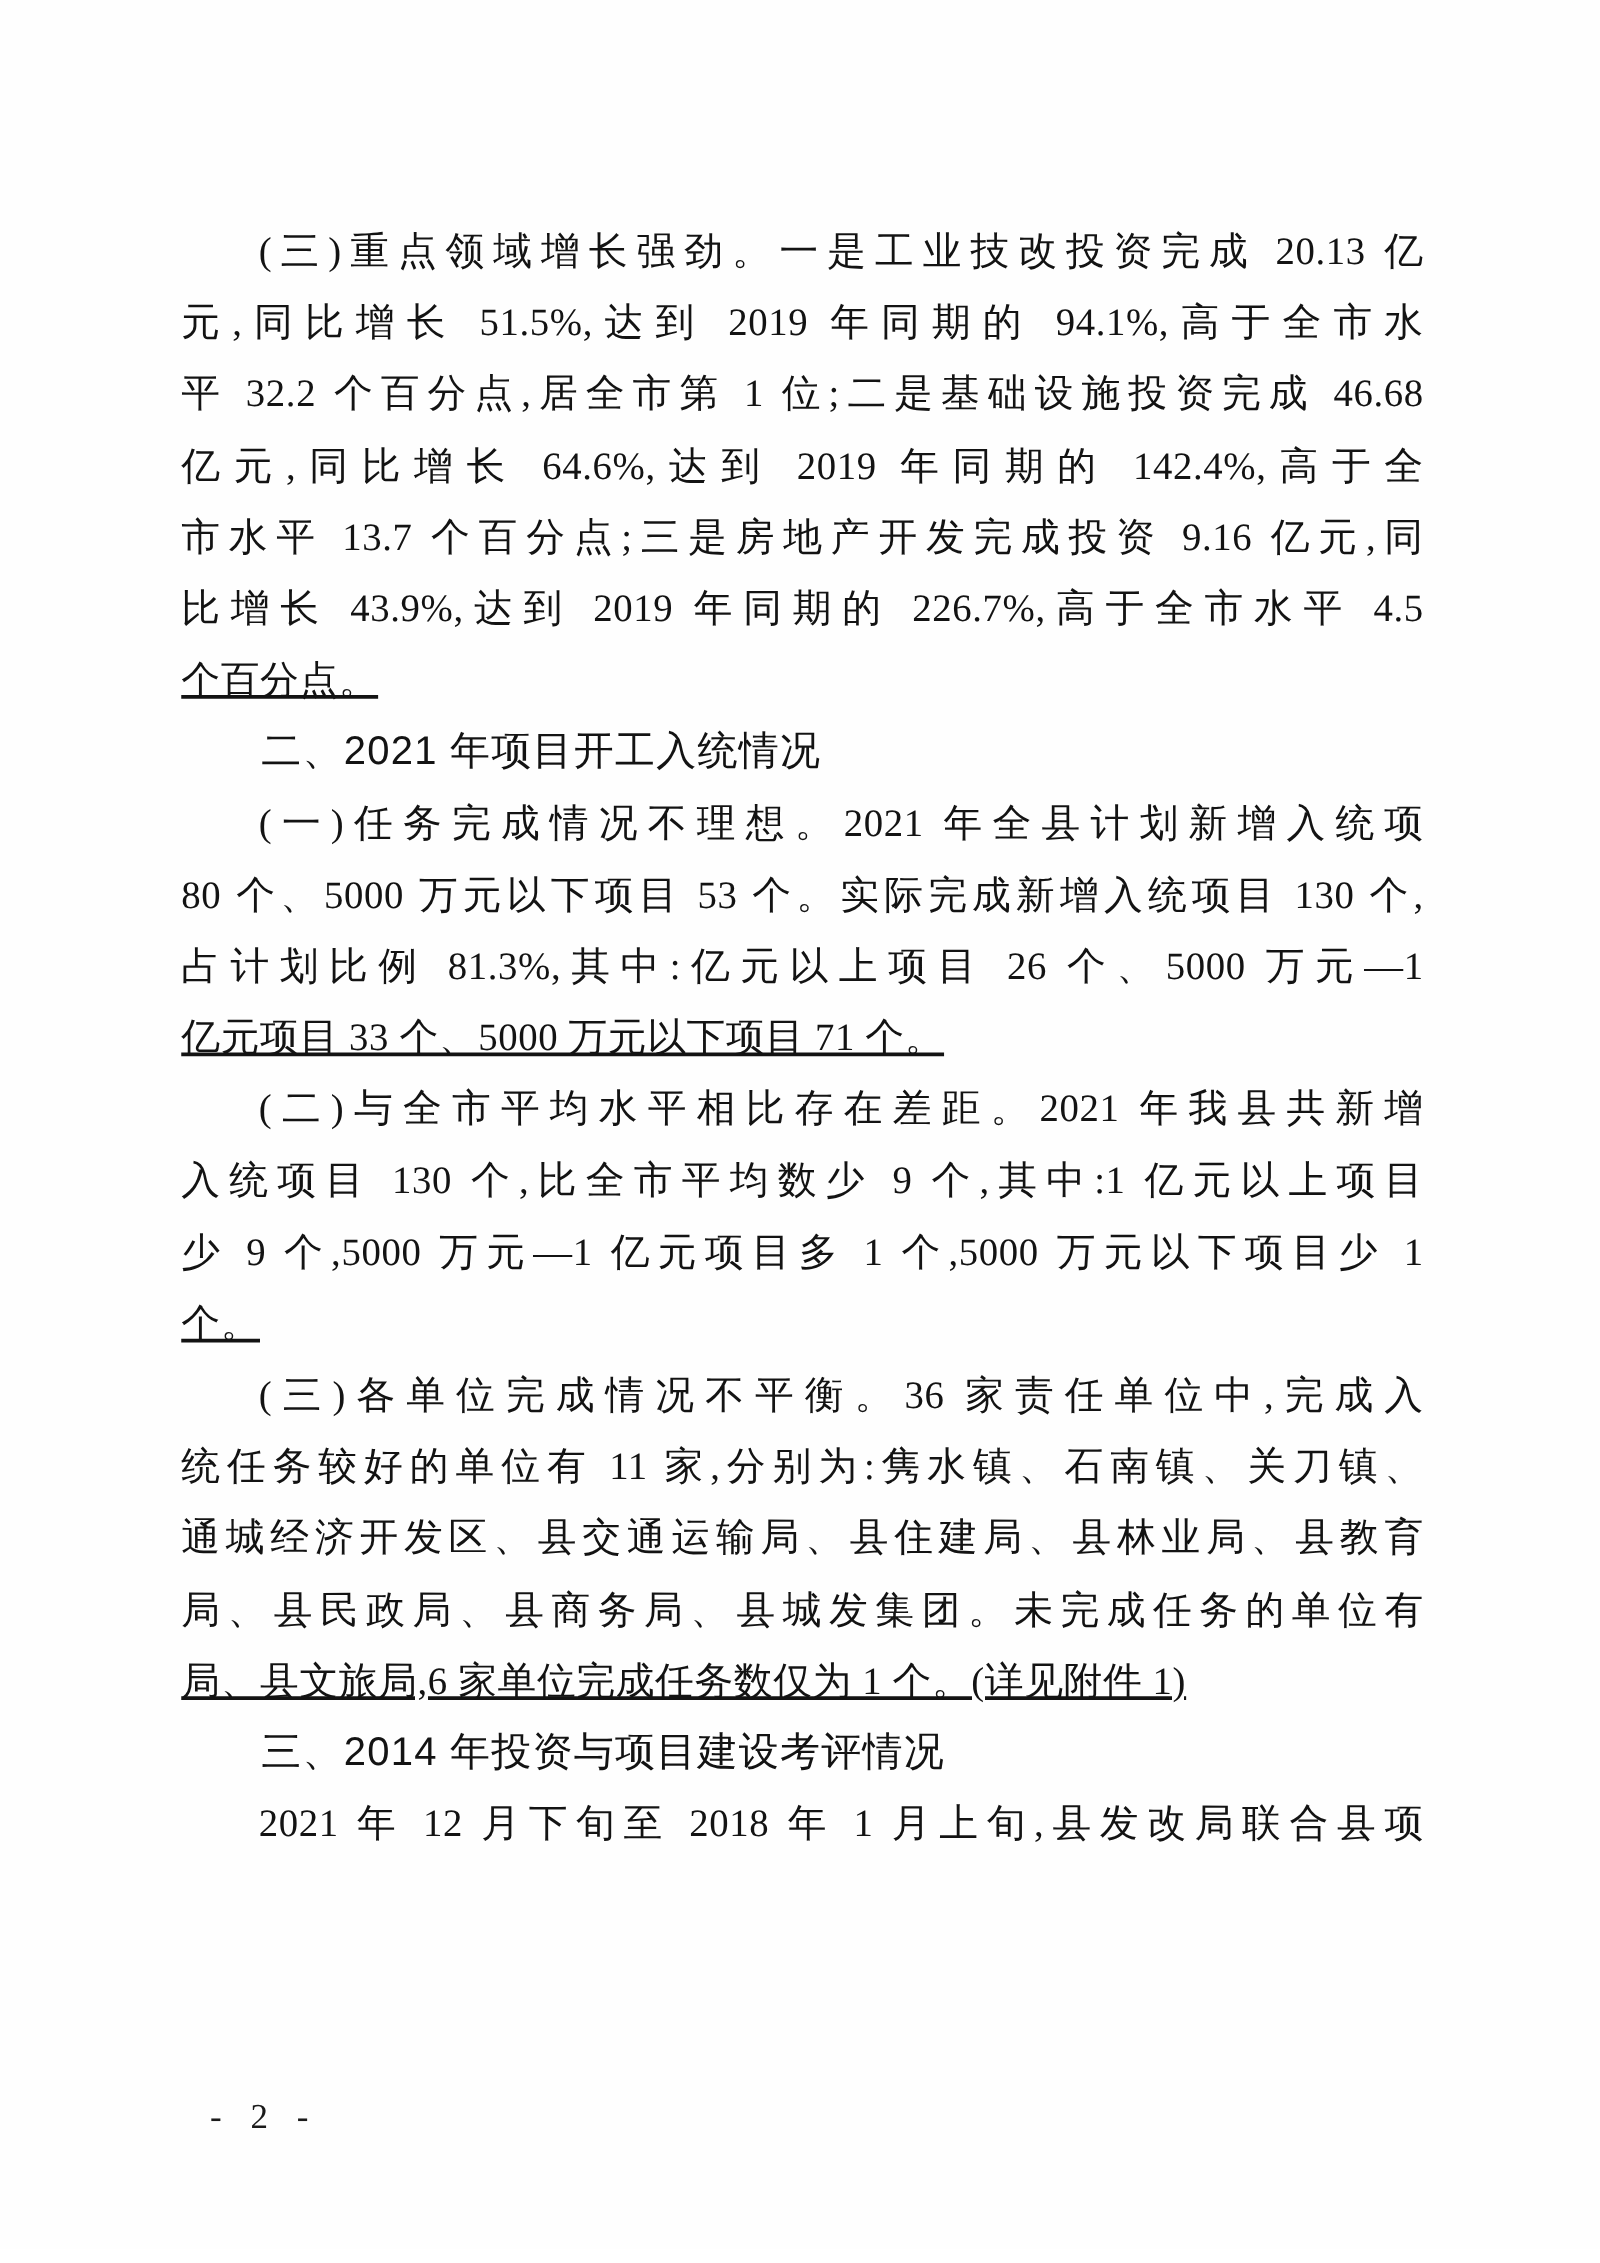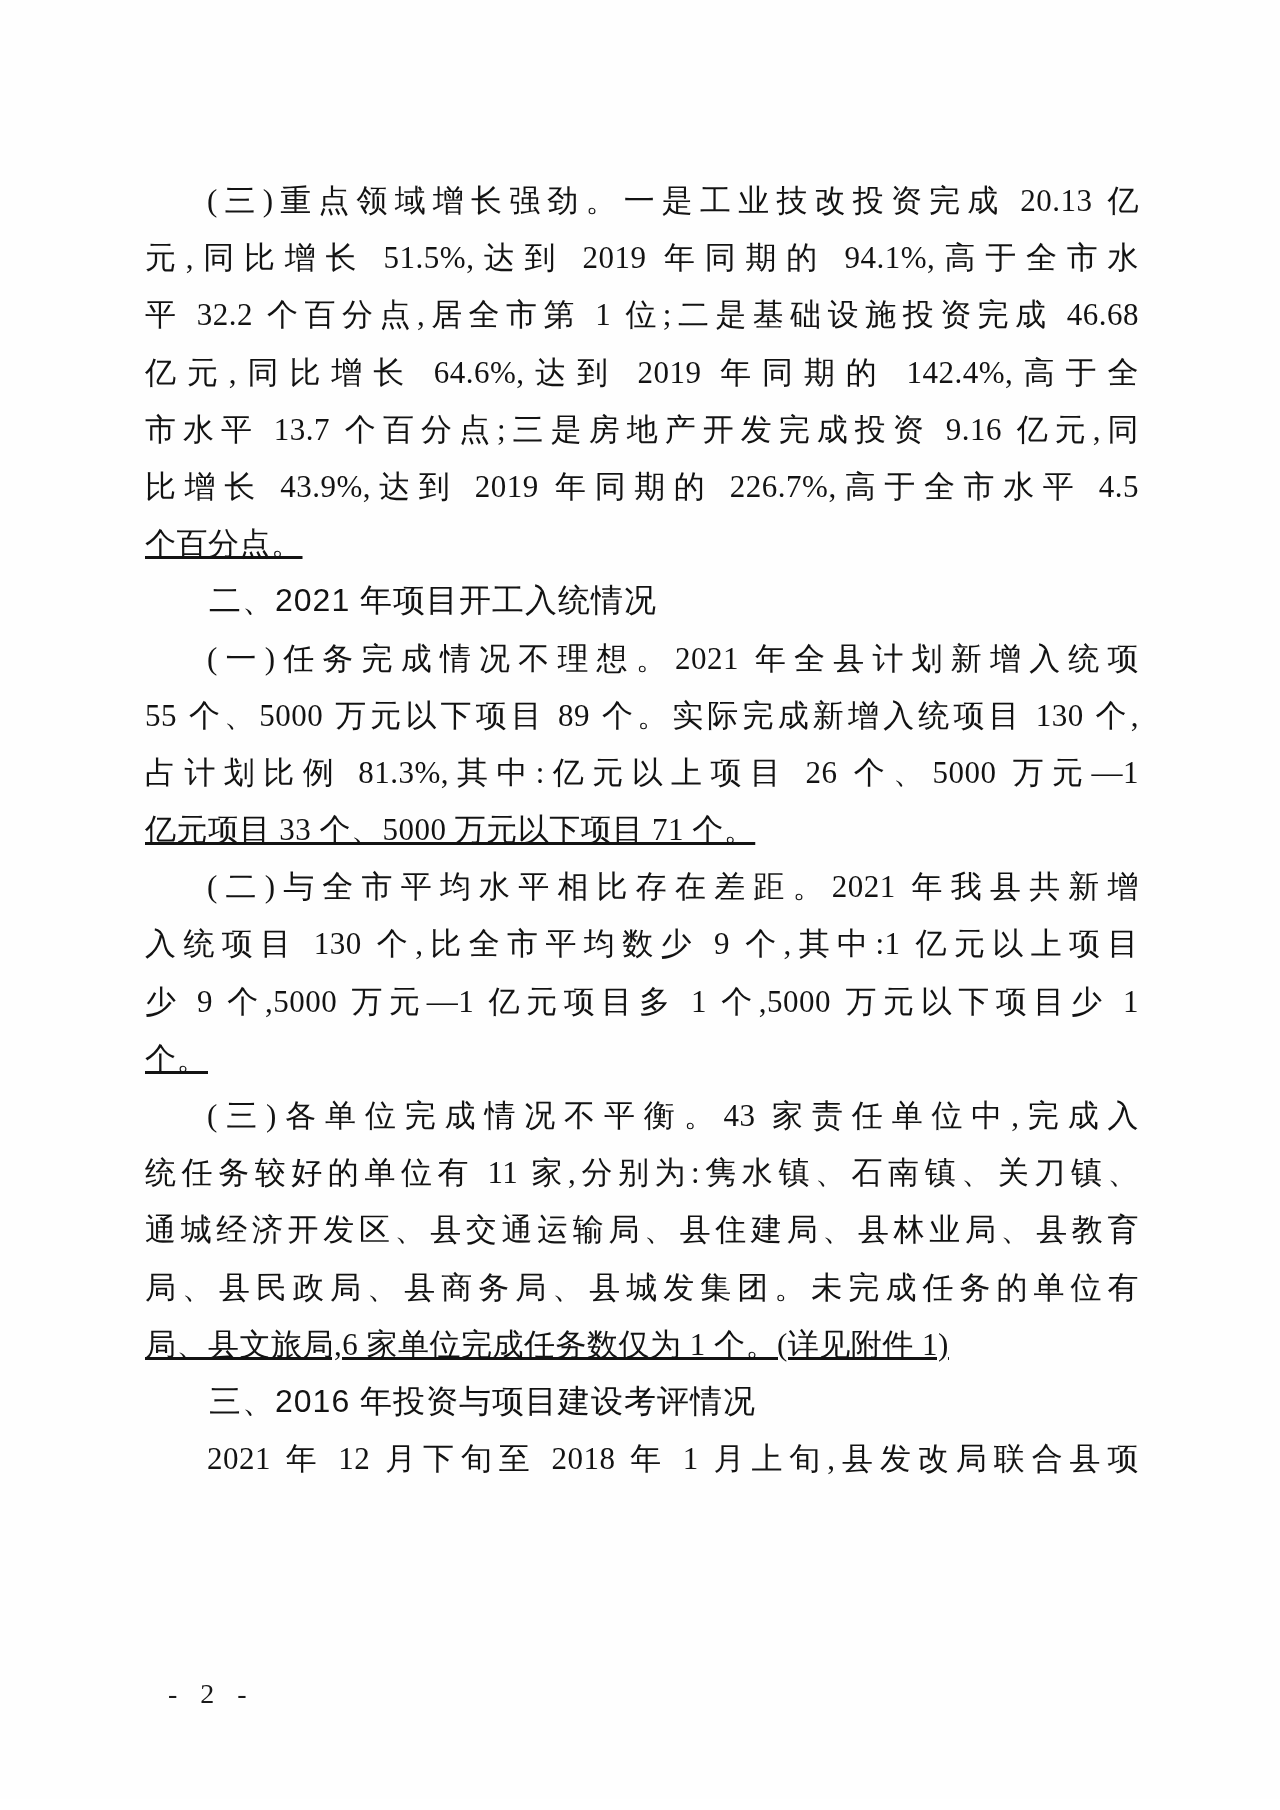--- a/index.html
+++ b/index.html
@@ -60,30 +60,30 @@
   <div class="body-text">
     <div class="ln ps">(三)重点领域增长强劲。一是工业技改投资完成 20.13 亿</div>
     <div class="ln">元,同比增长 51.5%,达到 2019 年同期的 94.1%,高于全市水</div>
     <div class="ln">平 32.2 个百分点,居全市第 1 位;二是基础设施投资完成 46.68</div>
     <div class="ln">亿元,同比增长 64.6%,达到 2019 年同期的 142.4%,高于全</div>
     <div class="ln">市水平 13.7 个百分点;三是房地产开发完成投资 9.16 亿元,同</div>
     <div class="ln">比增长 43.9%,达到 2019 年同期的 226.7%,高于全市水平 4.5</div>
     <div class="ln pe">个百分点。</div>
     <div class="ln hd">二、2021 年项目开工入统情况</div>
     <div class="ln ps">(一)任务完成情况不理想。2021 年全县计划新增入统项</div>
-    <div class="ln">55 个、5000 万元以下项目 89 个。实际完成新增入统项目 130 个,</div>
+    <div class="ln">80 个、5000 万元以下项目 53 个。实际完成新增入统项目 130 个,</div>
     <div class="ln">占计划比例 81.3%,其中:亿元以上项目 26 个、5000 万元—1</div>
     <div class="ln pe">亿元项目 33 个、5000 万元以下项目 71 个。</div>
     <div class="ln ps">(二)与全市平均水平相比存在差距。2021 年我县共新增</div>
     <div class="ln">入统项目 130 个,比全市平均数少 9 个,其中:1 亿元以上项目</div>
     <div class="ln">少 9 个,5000 万元—1 亿元项目多 1 个,5000 万元以下项目少 1</div>
     <div class="ln pe">个。</div>
-    <div class="ln ps">(三)各单位完成情况不平衡。43 家责任单位中,完成入</div>
+    <div class="ln ps">(三)各单位完成情况不平衡。36 家责任单位中,完成入</div>
     <div class="ln">统任务较好的单位有 11 家,分别为:隽水镇、石南镇、关刀镇、</div>
     <div class="ln">通城经济开发区、县交通运输局、县住建局、县林业局、县教育</div>
     <div class="ln">局、县民政局、县商务局、县城发集团。未完成任务的单位有</div>
     <div class="ln pe">局、县文旅局,6 家单位完成任务数仅为 1 个。(详见附件 1)</div>
-    <div class="ln hd">三、2016 年投资与项目建设考评情况</div>
+    <div class="ln hd">三、2014 年投资与项目建设考评情况</div>
     <div class="ln ps">2021 年 12 月下旬至 2018 年 1 月上旬,县发改局联合县项</div>
   </div>
 
   <div class="footer">- 2 -</div>
 </div>
 
 </body></html>

